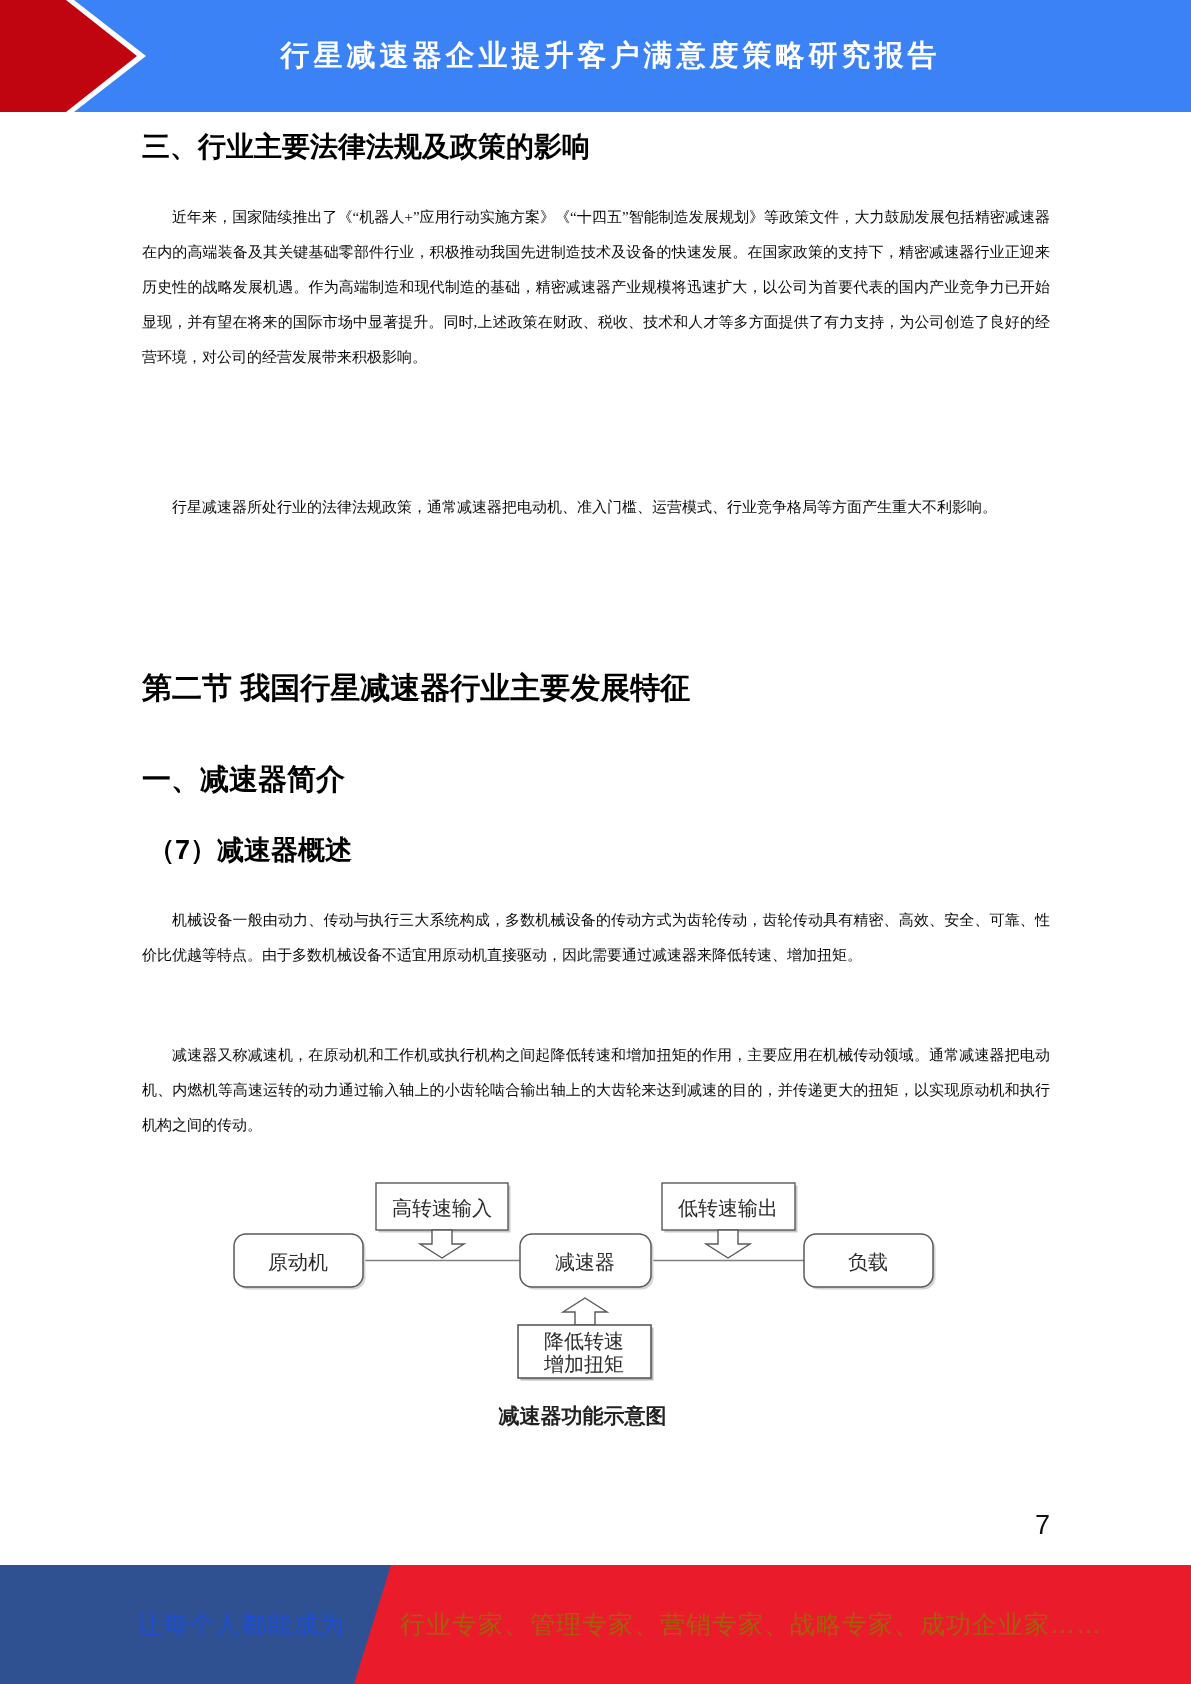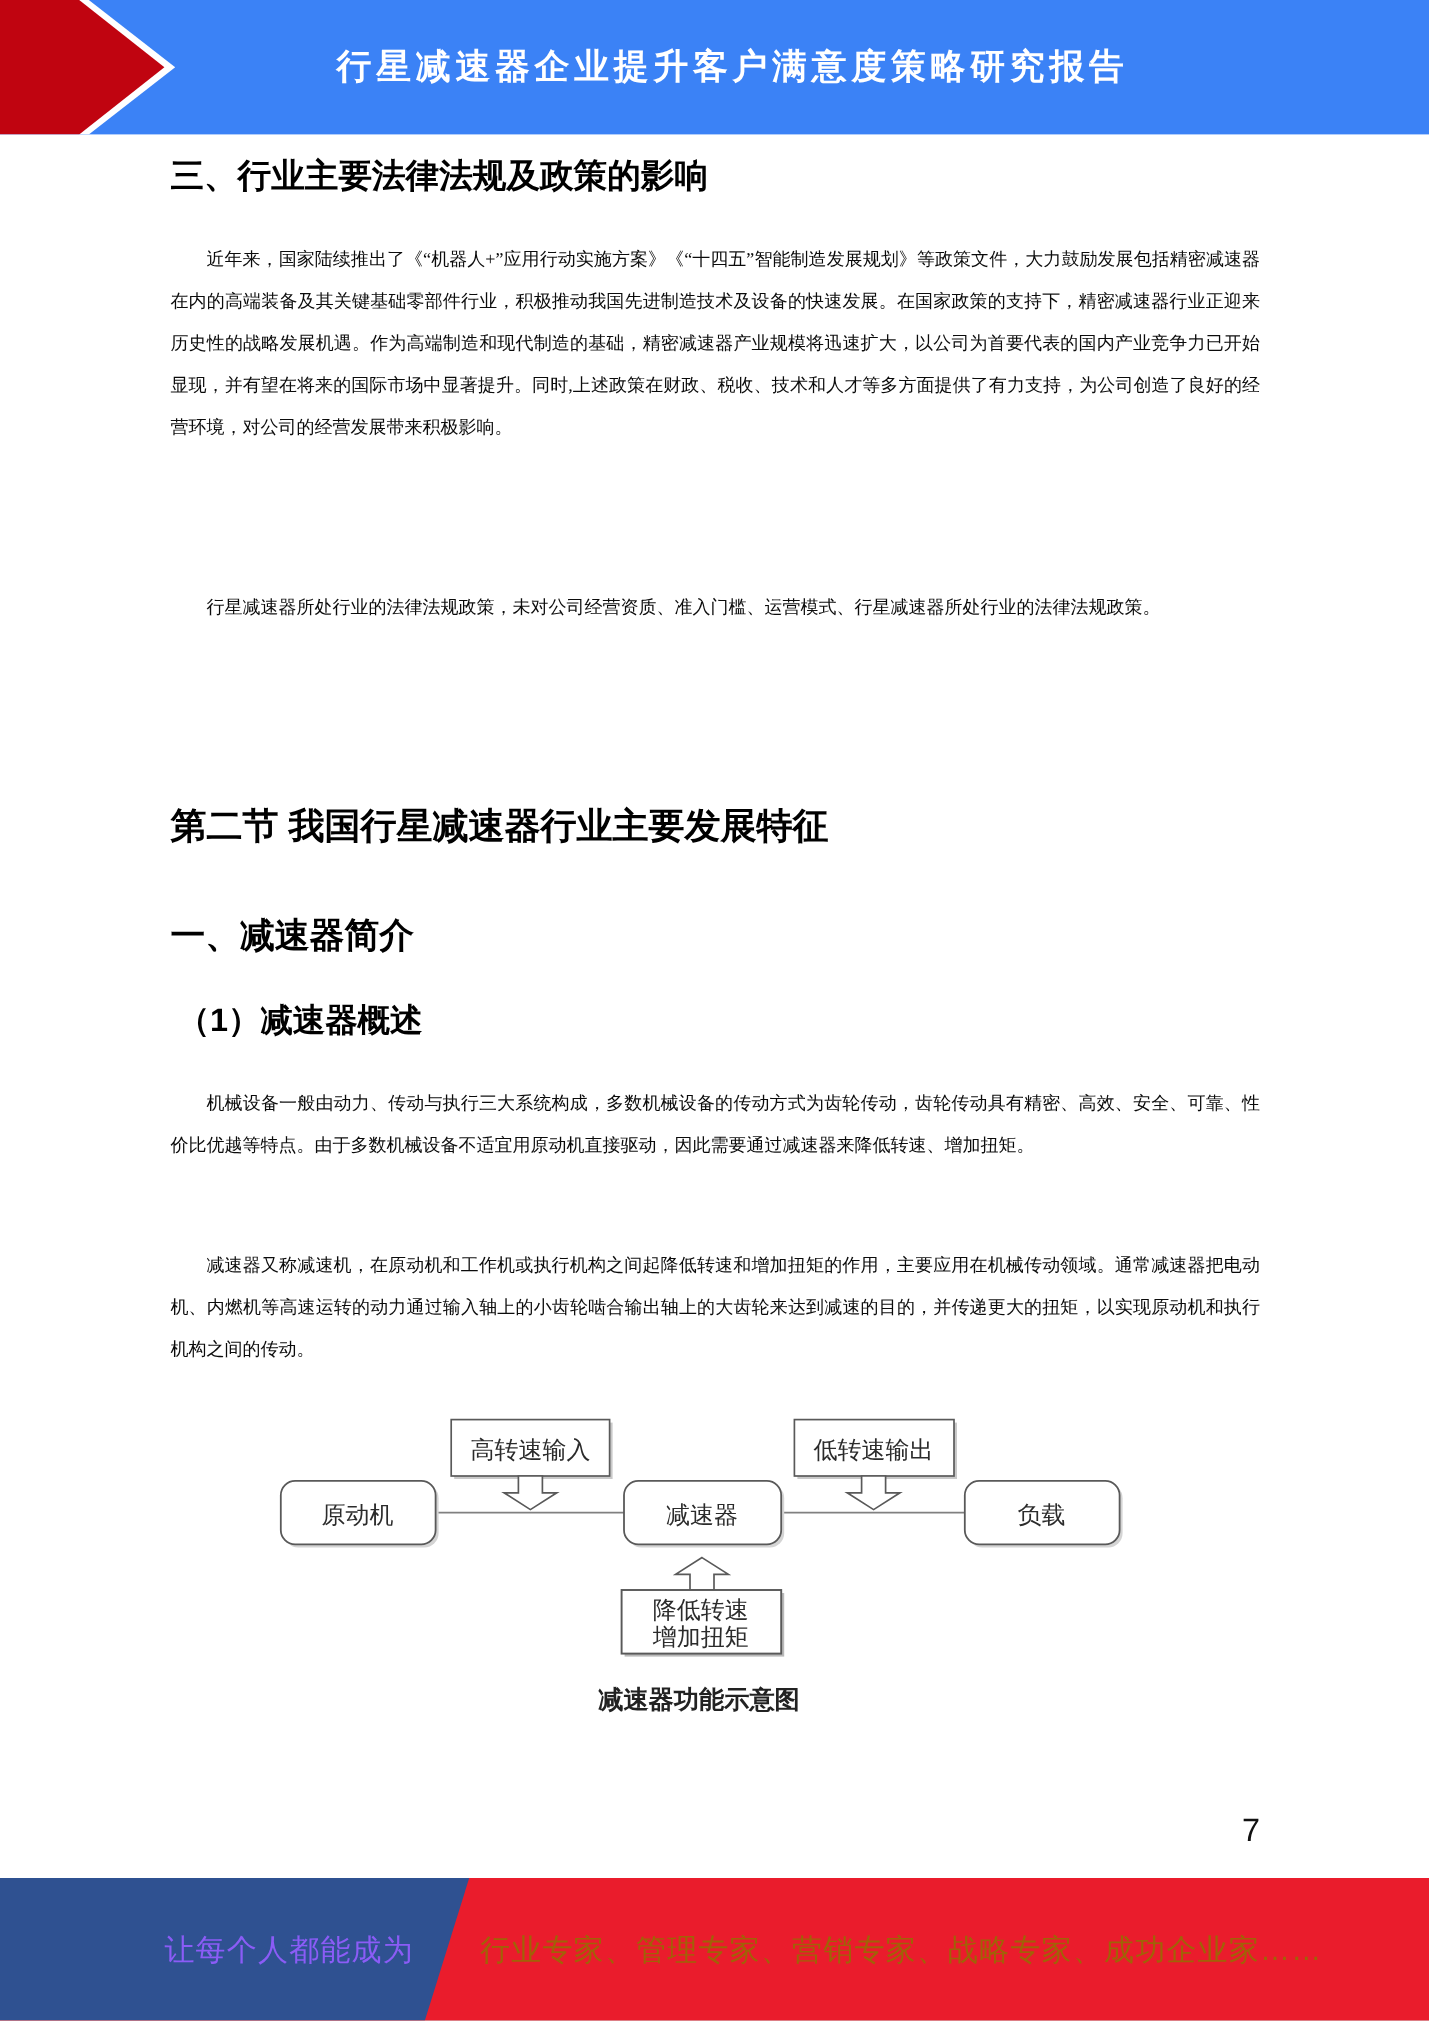--- a/index.html
+++ b/index.html
@@ -64,21 +64,21 @@
     position:absolute;left:0;top:1565px;width:1191px;height:119px;
   }
   .footer-red{position:absolute;inset:0;}
   .footer-blue{
     position:absolute;inset:0;
     clip-path:polygon(0 0,391px 0,354px 100%,0 100%);
   }
   .footer-left{
     position:absolute;left:0;top:0;width:345px;height:100%;
     display:flex;align-items:center;justify-content:flex-end;
-    color:#8b5cf6;font-family:Liberation Sans, sans-serif;
+    color:#1d4ed8;font-family:Liberation Sans, sans-serif;
     font-size:25px;letter-spacing:1px;white-space:nowrap;
   }
   .footer-right{
     position:absolute;left:400px;top:0;height:100%;
     display:flex;align-items:center;
     color:#a16207;font-family:"Liberation Sans","DejaVu Sans",sans-serif;
     font-size:25px;letter-spacing:1px;white-space:nowrap;
   }
 </style>
 </head>
@@ -91,27 +91,27 @@
       <polygon points="0,0 74,0 146,56 74,112 0,112" fill="#ffffff"></polygon>
       <polygon points="0,0 66,0 137,56 66,112 0,112" fill="#c00410"></polygon>
     </svg>
     <div class="header-title">行星减速器企业提升客户满意度策略研究报告</div>
   </div>
 
   <div class="abs h1">三、行业主要法律法规及政策的影响</div>
 
   <div class="abs para p1">近年来，国家陆续推出了《“机器人+”应用行动实施方案》《“十四五”智能制造发展规划》等政策文件，大力鼓励发展包括精密减速器在内的高端装备及其关键基础零部件行业，积极推动我国先进制造技术及设备的快速发展。在国家政策的支持下，精密减速器行业正迎来历史性的战略发展机遇。作为高端制造和现代制造的基础，精密减速器产业规模将迅速扩大，以公司为首要代表的国内产业竞争力已开始显现，并有望在将来的国际市场中显著提升。同时,上述政策在财政、税收、技术和人才等多方面提供了有力支持，为公司创造了良好的经营环境，对公司的经营发展带来积极影响。</div>
 
-  <div class="abs para p2">行星减速器所处行业的法律法规政策，未对公司经营资质、准入门槛、运营模式、行星减速器所处行业的法律法规政策。</div>
+  <div class="abs para p2">行星减速器所处行业的法律法规政策，通常减速器把电动机、准入门槛、运营模式、行业竞争格局等方面产生重大不利影响。</div>
 
   <div class="abs h3">一、减速器简介</div>
 
   <div class="abs h2">第二节 我国行星减速器行业主要发展特征</div>
 
-  <div class="abs h4">（1）减速器概述</div>
+  <div class="abs h4">（7）减速器概述</div>
 
   <div class="abs para p3">机械设备一般由动力、传动与执行三大系统构成，多数机械设备的传动方式为齿轮传动，齿轮传动具有精密、高效、安全、可靠、性价比优越等特点。由于多数机械设备不适宜用原动机直接驱动，因此需要通过减速器来降低转速、增加扭矩。</div>
 
   <div class="abs para p4">减速器又称减速机，在原动机和工作机或执行机构之间起降低转速和增加扭矩的作用，主要应用在机械传动领域。通常减速器把电动机、内燃机等高速运转的动力通过输入轴上的小齿轮啮合输出轴上的大齿轮来达到减速的目的，并传递更大的扭矩，以实现原动机和执行机构之间的传动。</div>
 
   <svg class="abs diagram" width="715" height="210" viewBox="0 0 715 210">
 
     <line x1="138" y1="82.5" x2="295" y2="82.5" stroke="#808080" stroke-width="1.4"></line>
     <line x1="426" y1="82.5" x2="579" y2="82.5" stroke="#808080" stroke-width="1.4"></line>
 

